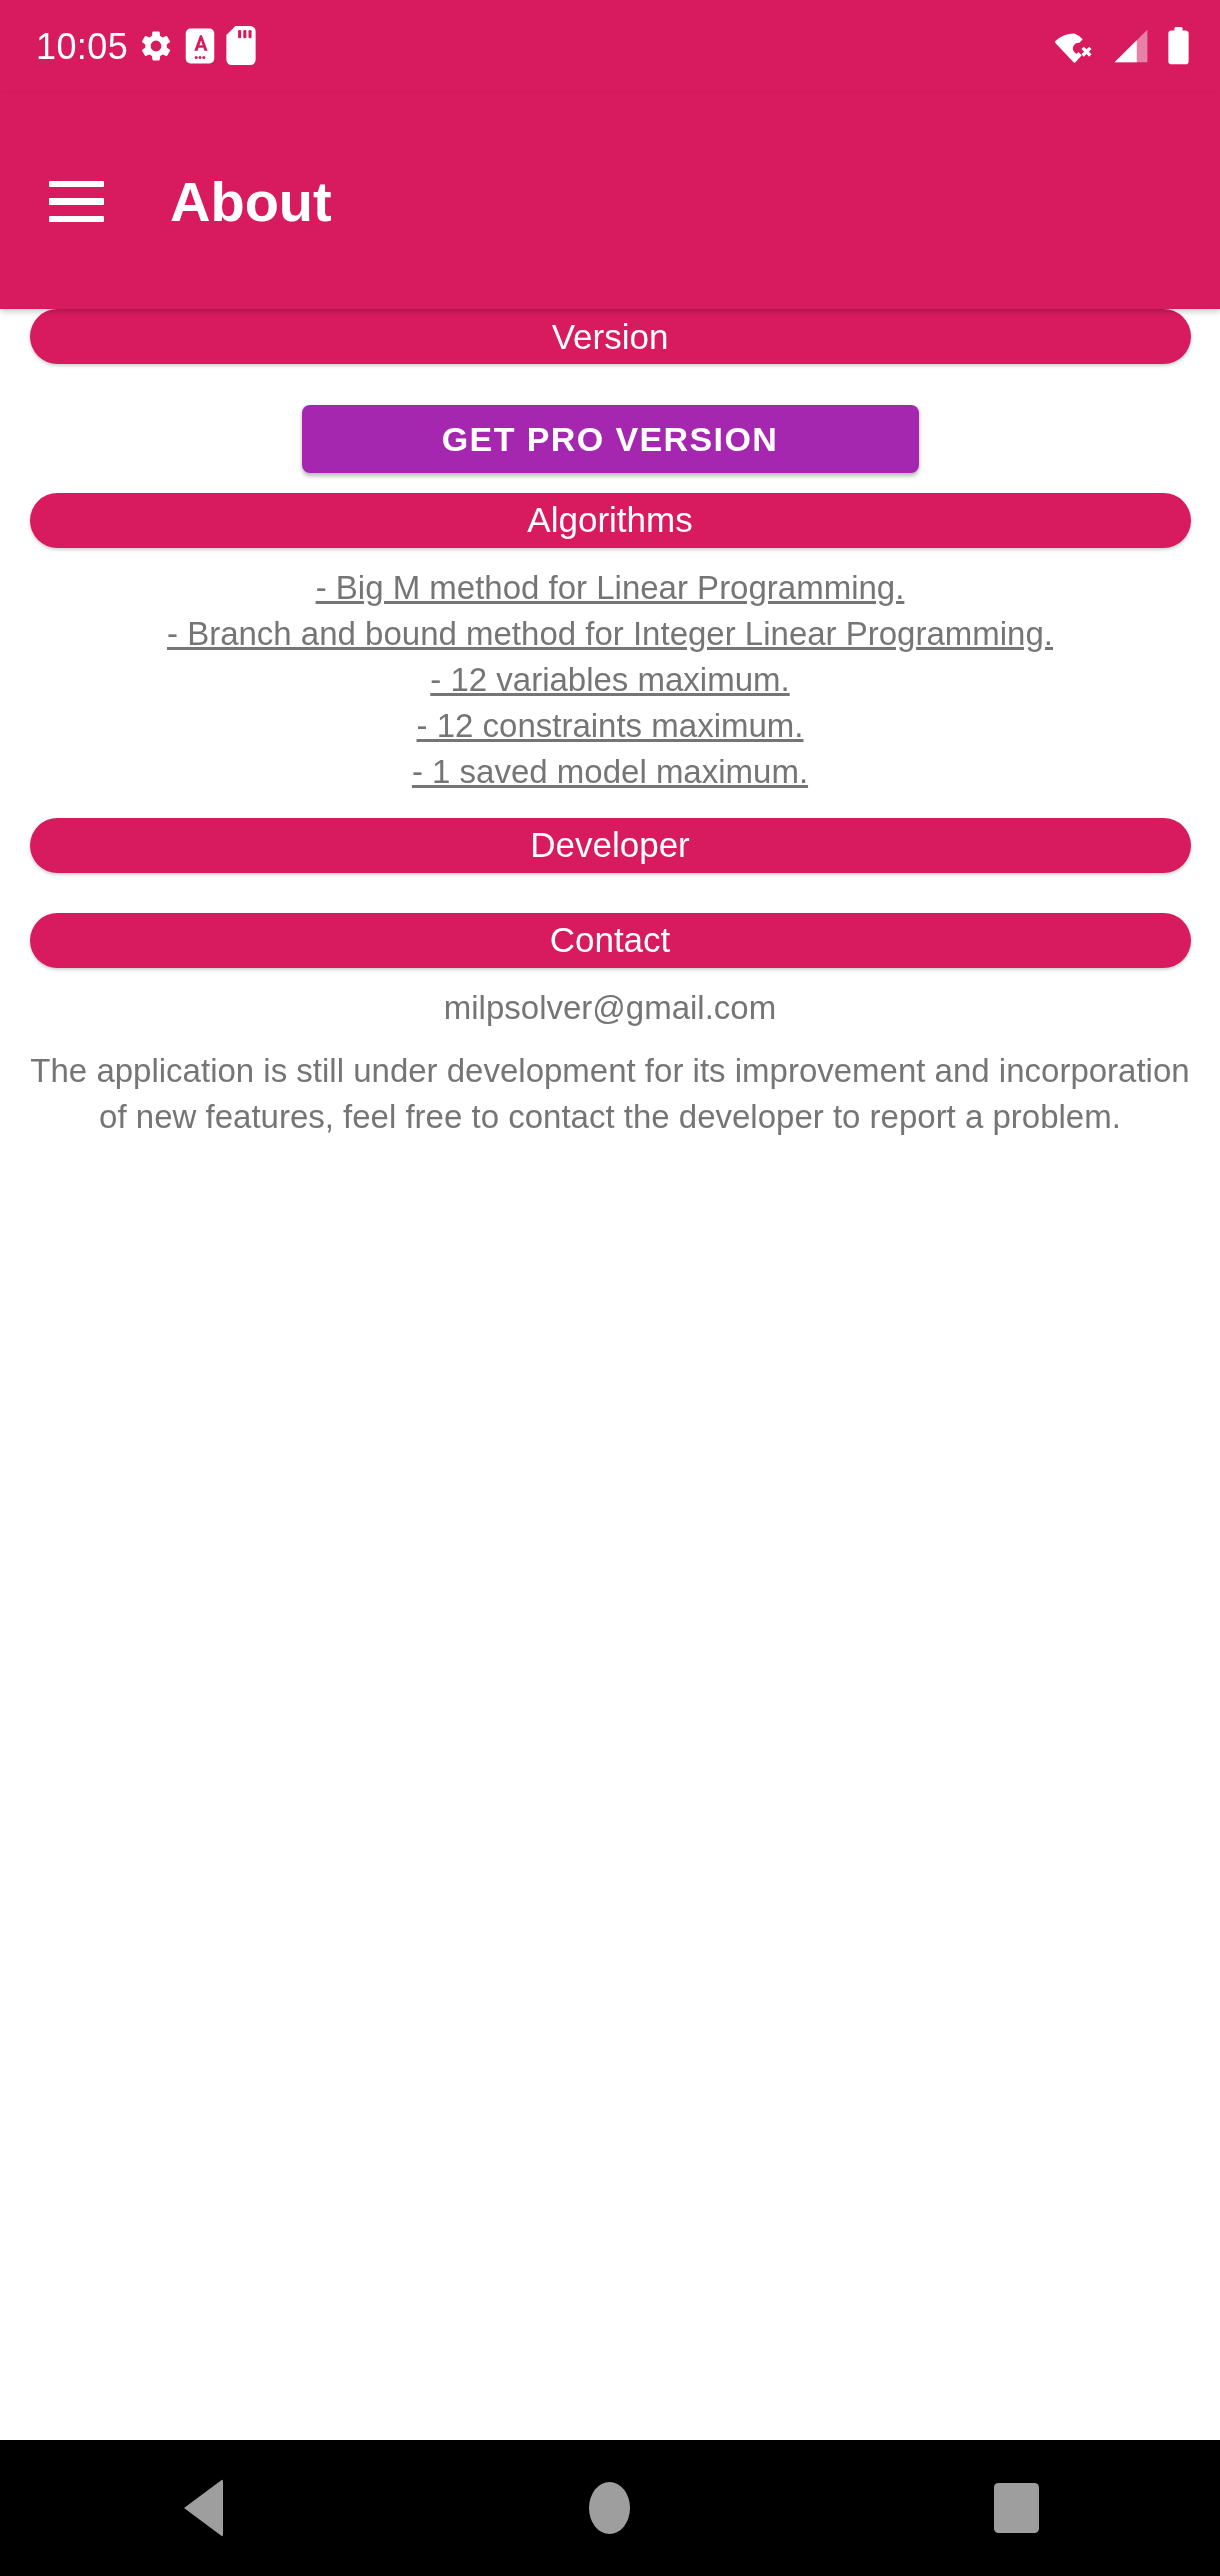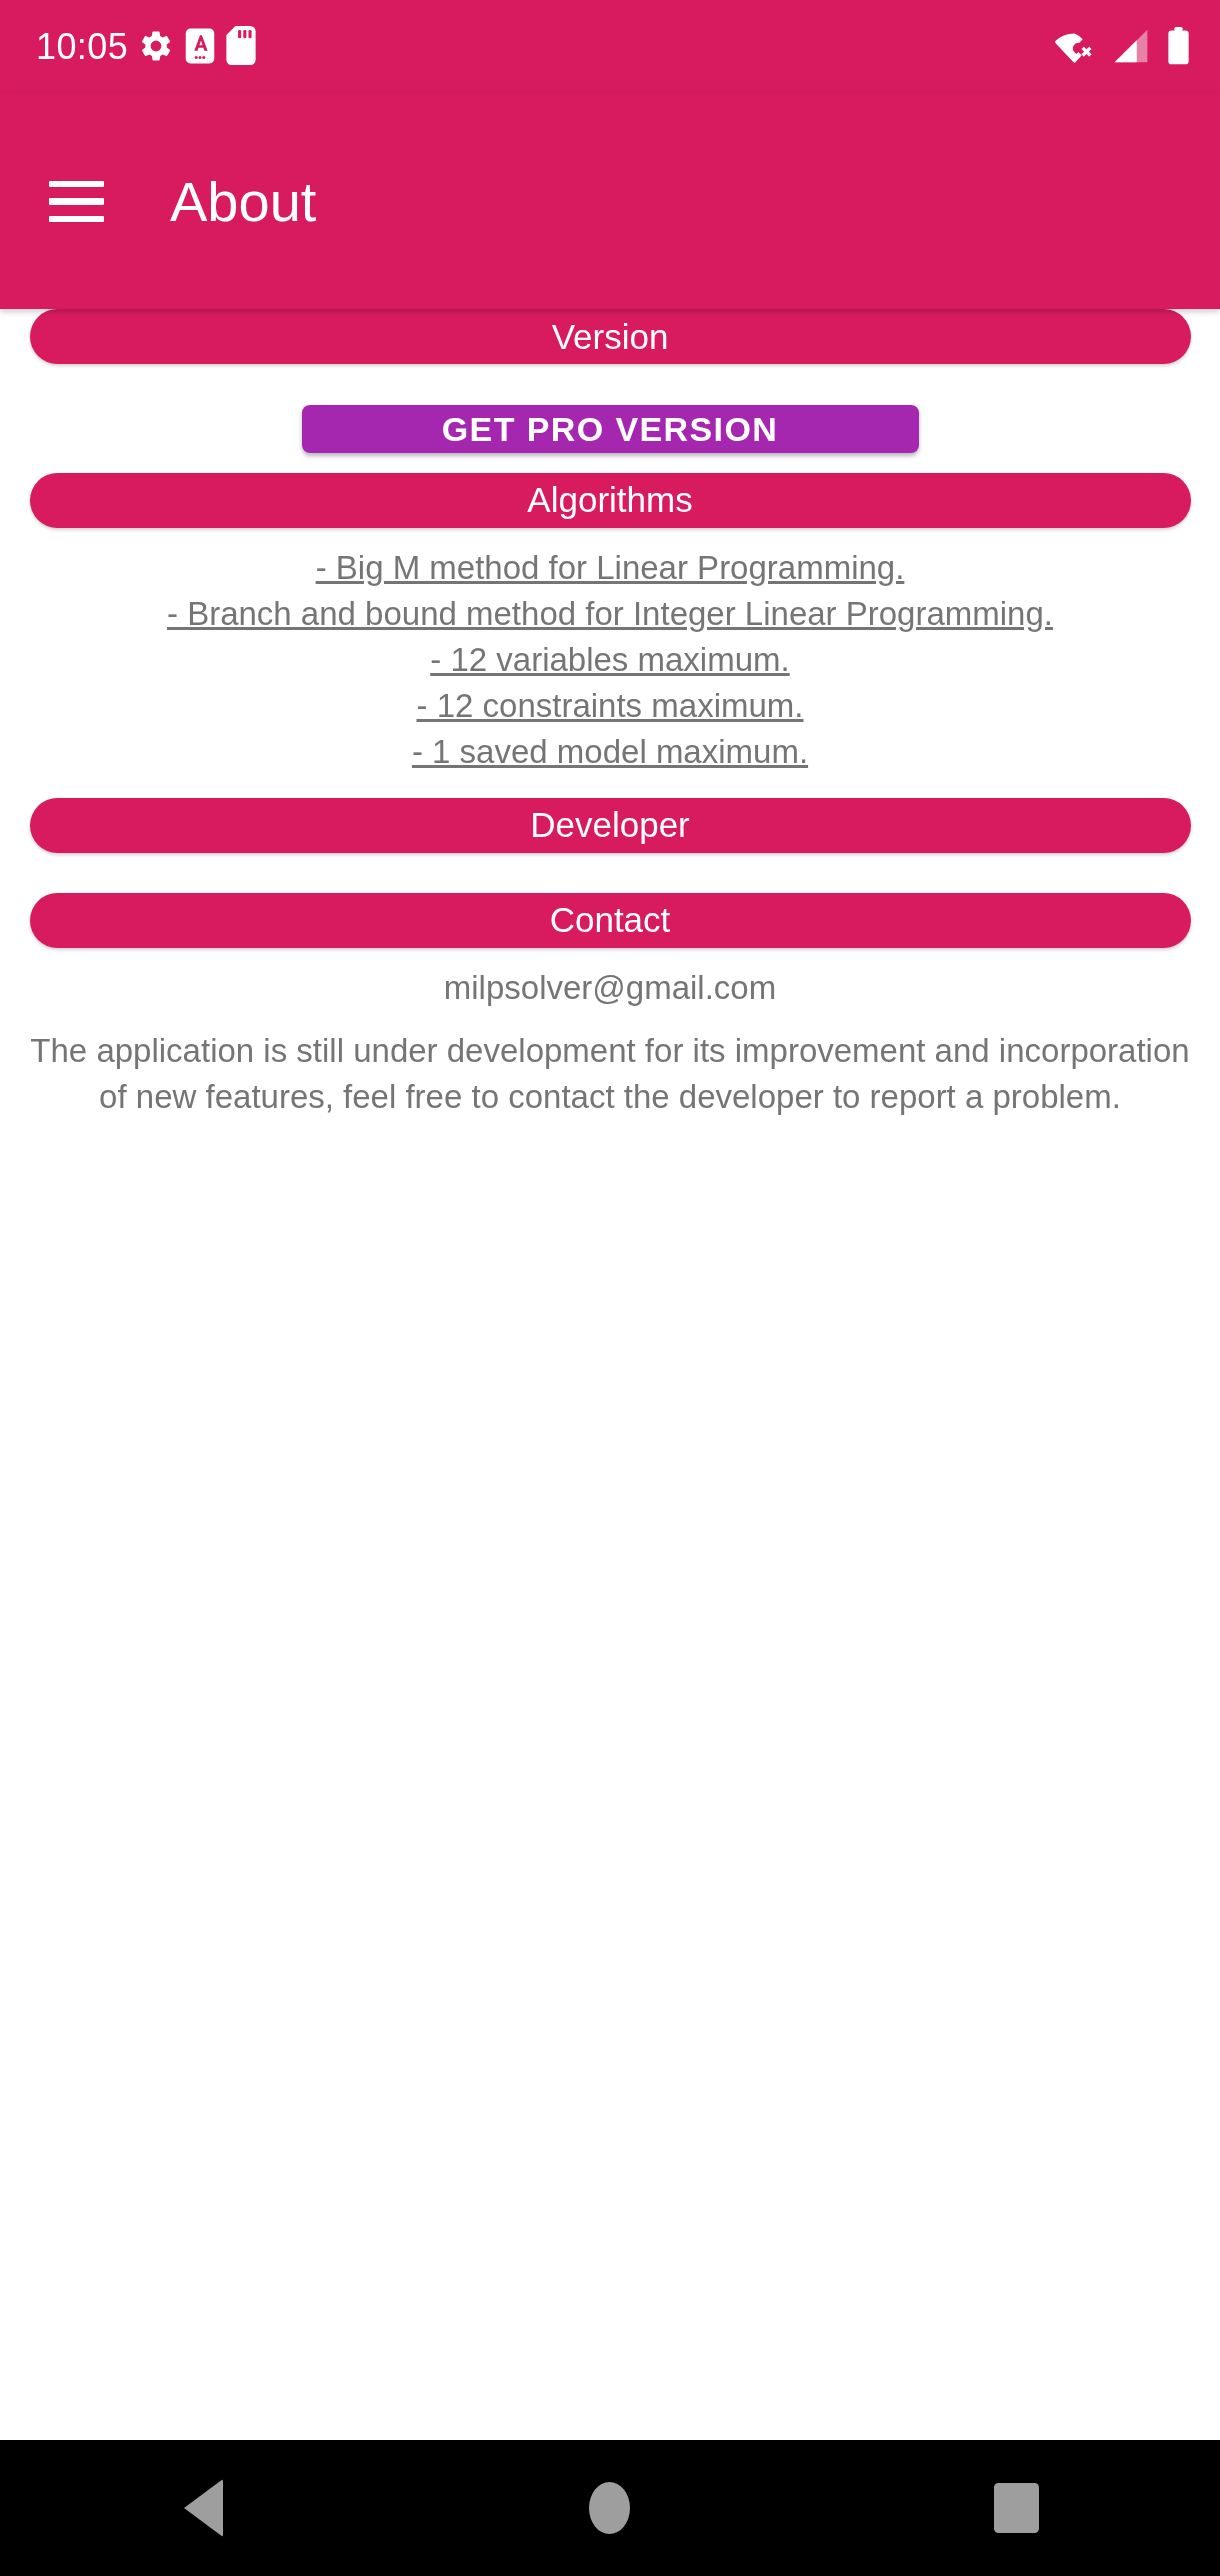--- a/index.html
+++ b/index.html
@@ -50,21 +50,21 @@
     display:flex; flex-direction:column; justify-content:space-between;
     cursor:pointer;
   }
   .hamburger span {
     display:block; height:6.3px; width:100%;
     background:#ffffff; border-radius:0.9px;
   }
   .app-title {
     color:#ffffff;
     font-size:56px;
-    font-weight:400;
+    font-weight:700;
     margin-left:66px;
     line-height:1;
   }
 
   
   .content {
     flex:1 1 auto;
     background:#ffffff;
     overflow:hidden;
   }
@@ -92,21 +92,21 @@
   .pro-row {
     display:flex; justify-content:center;
     padding:24px 0 19.7px 0;
   }
   .pro-btn {
     background:#A527B0;
     color:#ffffff;
     border:none;
     border-radius:8px;
     padding:0 36px;
-    height:48px;
+    height:68px;
     min-width:617px;
     font-size:34px;
     font-weight:700;
     letter-spacing:1.4px;
     font-family:"Liberation Sans", sans-serif;
     cursor:pointer;
     box-shadow:0 2.7px 4.5px rgba(0,0,0,0.28);
   }
 
   .algo-list p, .contact-note p { margin:0;text-decoration:underline; }

